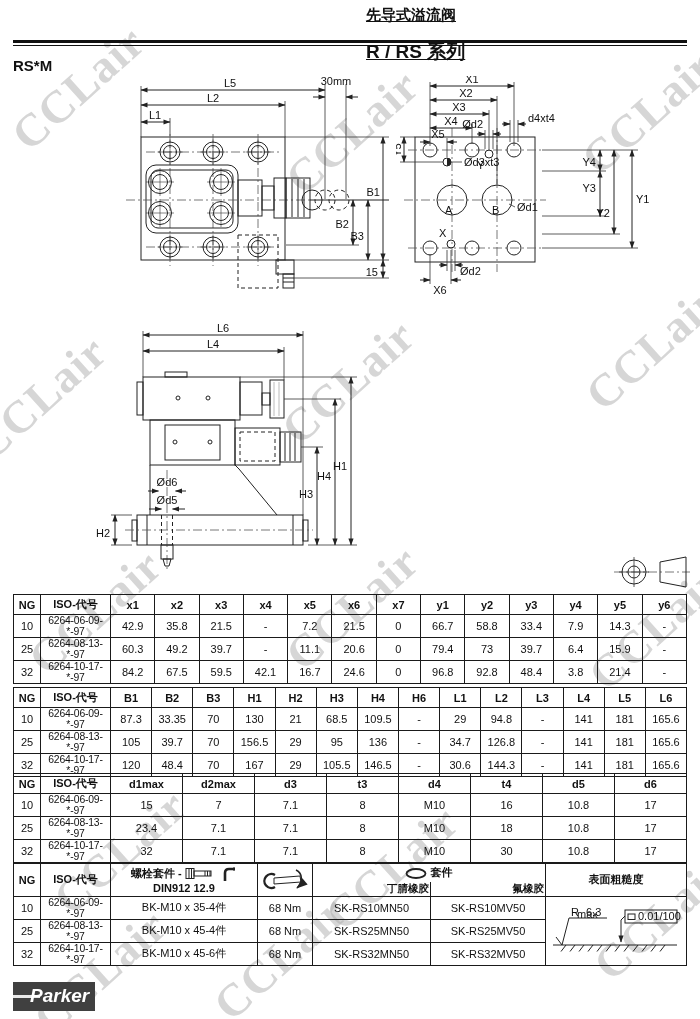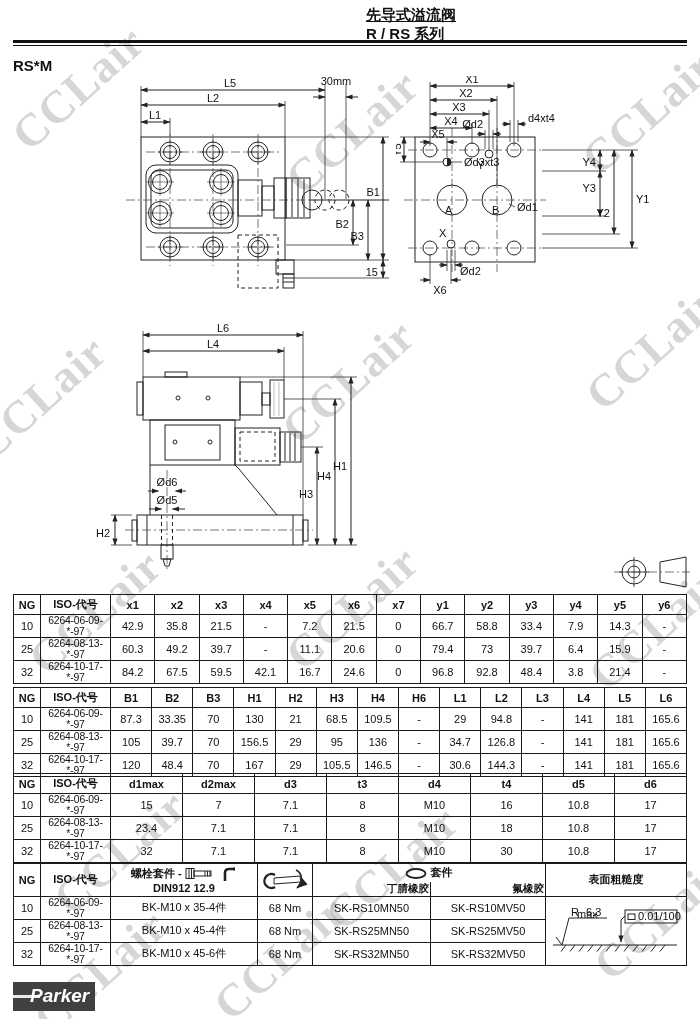--- a/index.html
+++ b/index.html
@@ -9,21 +9,21 @@
         color:#aeaeae; opacity:.5; transform:translate(-50%,-50%) rotate(-42deg); white-space:nowrap;
         font-family:"Liberation Serif", serif; }
   .fg { position:absolute; z-index:1; }
 
   
   .hdr-left  { left:13px; top:6px; }
   .hdr-right { left:366px; top:6px;text-decoration:underline; }
   .hdr-small { font-size:12px; }
   .hdr-big   { font-size:15px; font-weight:bold; margin-top:3px; }
   .hdr-b1    { font-size:15px; font-weight:bold; }
-  .hdr-b2    { font-size:15px; font-weight:bold; margin-top:0; }
+  .hdr-b2    { font-size:19px; font-weight:bold; margin-top:14px; }
   .rule { left:13px; top:40px; width:674px; height:6px; border-top:3px solid #111; border-bottom:1px solid #111; }
   .rsm  { left:13px; top:57px; font-size:15px; font-weight:bold; }
 
   
   svg text { font-family:"Liberation Sans", sans-serif; font-size:11px; fill:#111; }
   .thin  { stroke:#222; stroke-width:1; fill:none; }
   .cl    { stroke:#555; stroke-width:.8; fill:none; stroke-dasharray:9 3 2 3; }
   .dash  { stroke:#222; stroke-width:1; fill:none; stroke-dasharray:4 3; }
   .dim   { stroke:#222; stroke-width:1; fill:none; }
   .ext   { stroke:#333; stroke-width:.8; fill:none; }

